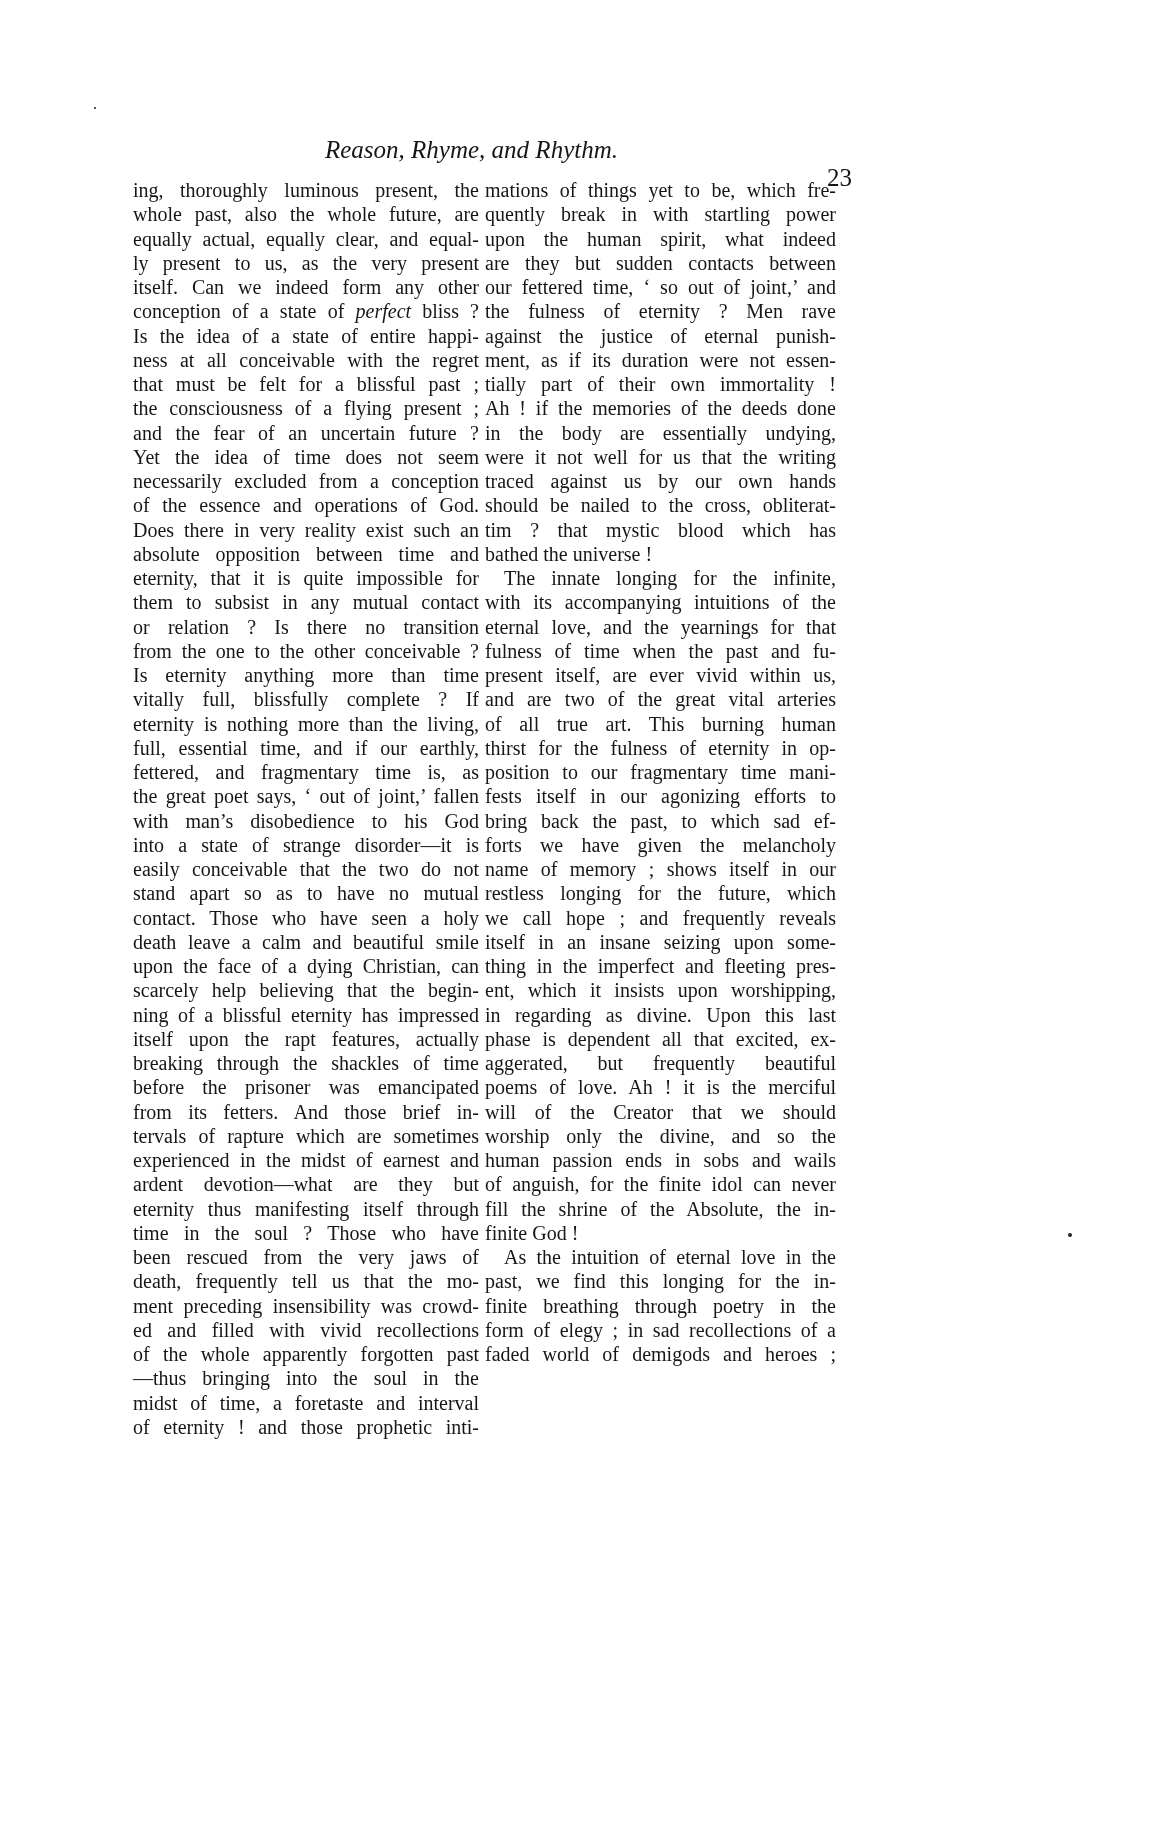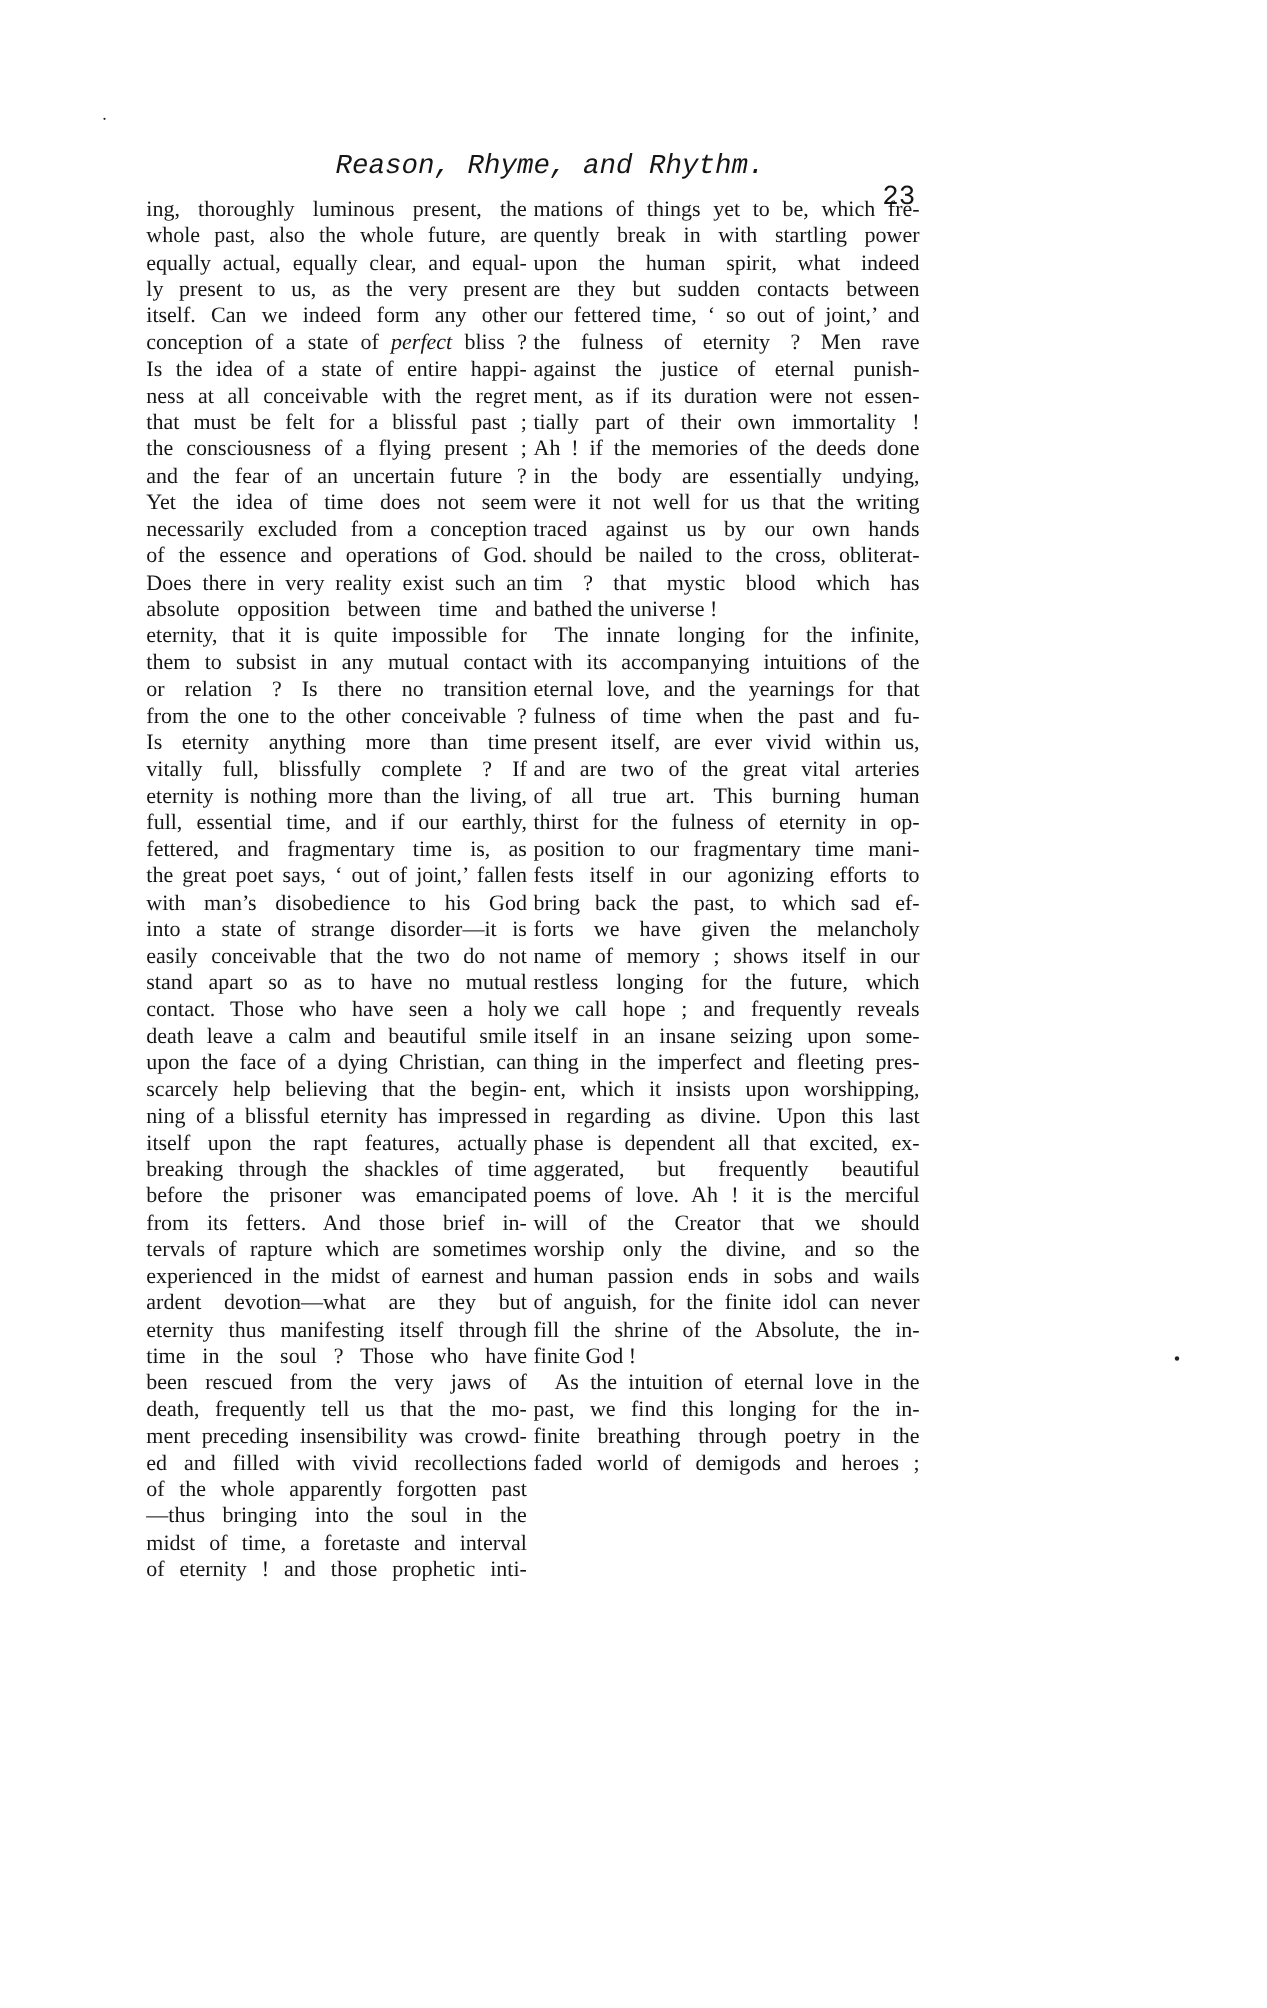--- a/index.html
+++ b/index.html
@@ -1,18 +1,18 @@
 <!DOCTYPE html>
 <html><head>
 <meta charset="utf-8">
 <style>
   html, body { margin:0; padding:0; background:#ffffff; }
   body { width:1152px; height:1825px; position:relative; overflow:hidden;
          font-family:"Liberation Serif","DejaVu Serif",serif; color:#161616; }
-  .header { position:absolute; top:136px; left:130px; width:702px; height:34px;font-family:Liberation Mono, monospace; }
+  .header { position:absolute; top:136px; left:150px; width:702px; height:34px; }
   .running-title { position:absolute; left:175px; top:0; font-style:italic; font-size:25px; }
   .page-number { position:absolute; right:0; top:0; font-size:25px;margin-top:28px; }
   .col { position:absolute; top:178px; font-size:20px; line-height:24.25px; text-align:justify; }
   .col.left { left:133px; width:346px; }
   .col.right { left:485px; width:351px; }
   .line { display:block; white-space:nowrap; text-align-last:justify; text-align:justify; height:24.25px; }
   .line.last { text-align-last:left; }
   .line.indent { text-indent:19px; }
   .dot { position:absolute; width:4px; height:4px; border-radius:2px; background:#222; }
 </style>
@@ -119,17 +119,18 @@
     <span class="line">poems of love. Ah ! it is the merciful</span>
     <span class="line">will of the Creator that we should</span>
     <span class="line">worship only the divine, and so the</span>
     <span class="line">human passion ends in sobs and wails</span>
     <span class="line">of anguish, for the finite idol can never</span>
     <span class="line">fill the shrine of the Absolute, the in-</span>
     <span class="line last">finite God !</span>
     <span class="line indent">As the intuition of eternal love in the</span>
     <span class="line">past, we find this longing for the in-</span>
     <span class="line">finite breathing through poetry in the</span>
+    <span class="line">form of elegy ; in sad recollections of a</span>
     <span class="line">faded world of demigods and heroes ;</span>
   </div>
 
 <span class="dot" style="left:1068px; top:1233px;"></span>
 <span class="dot" style="left:94px; top:107px; width:2px; height:2px;"></span>
 
 </body></html>

